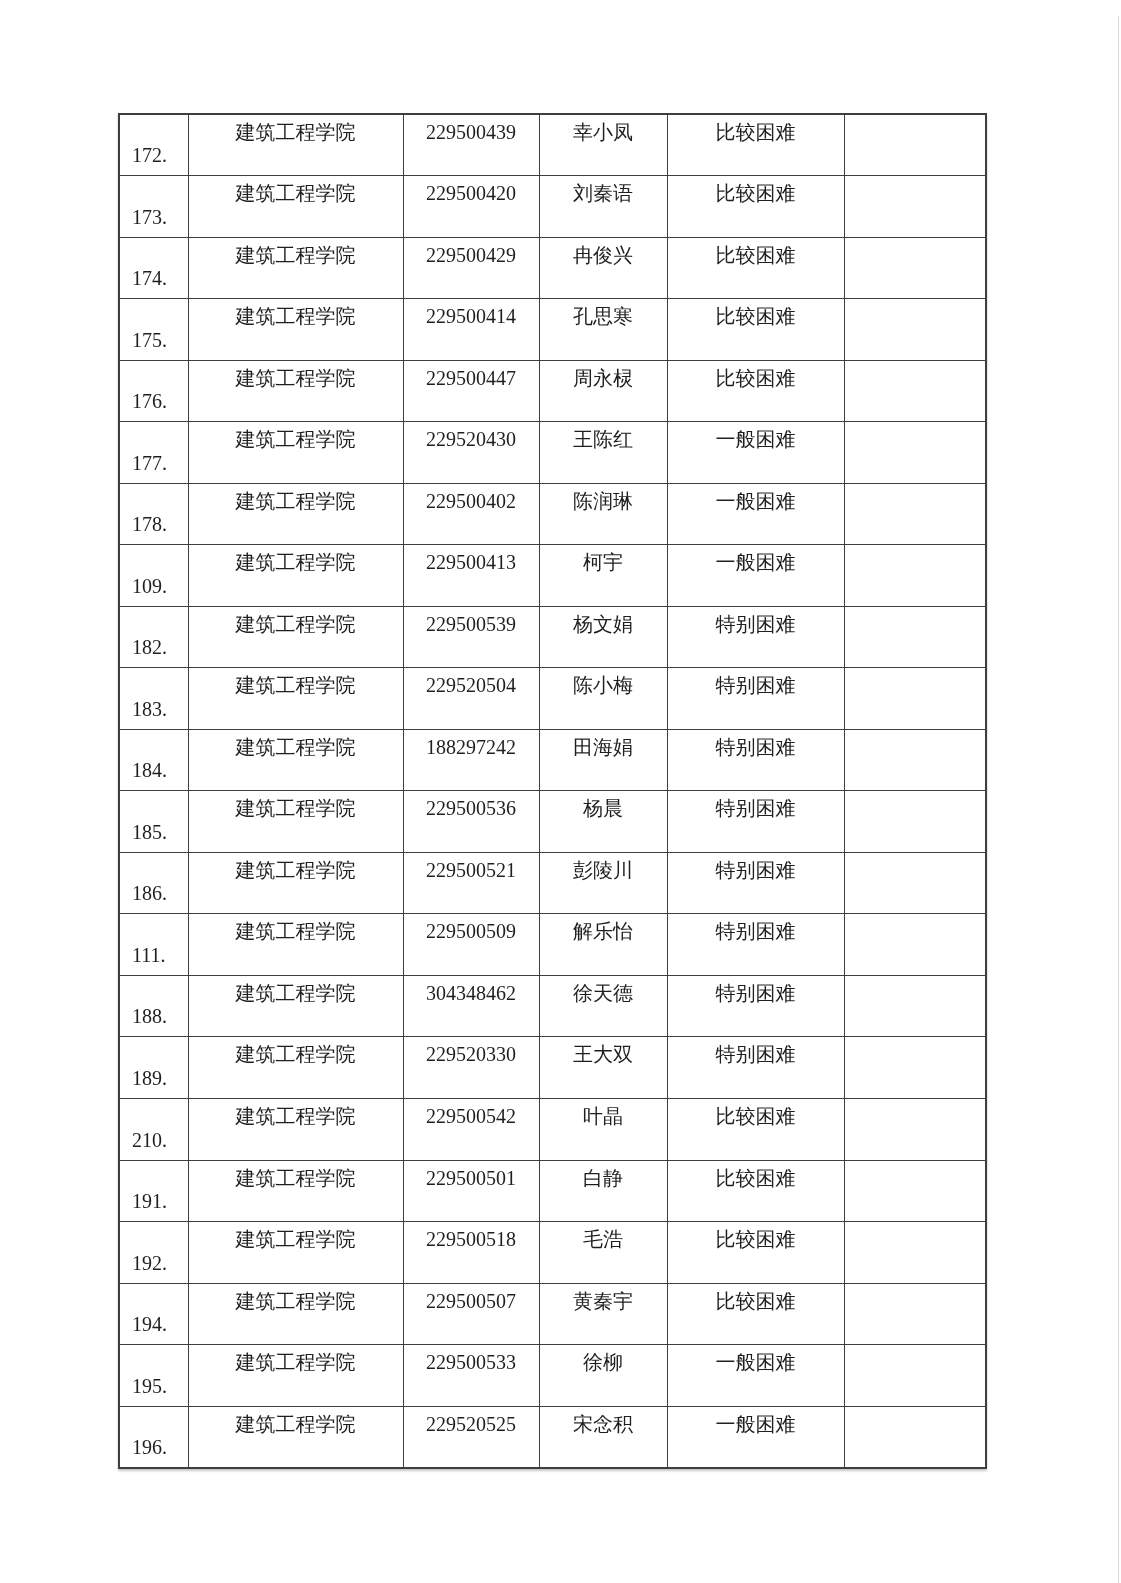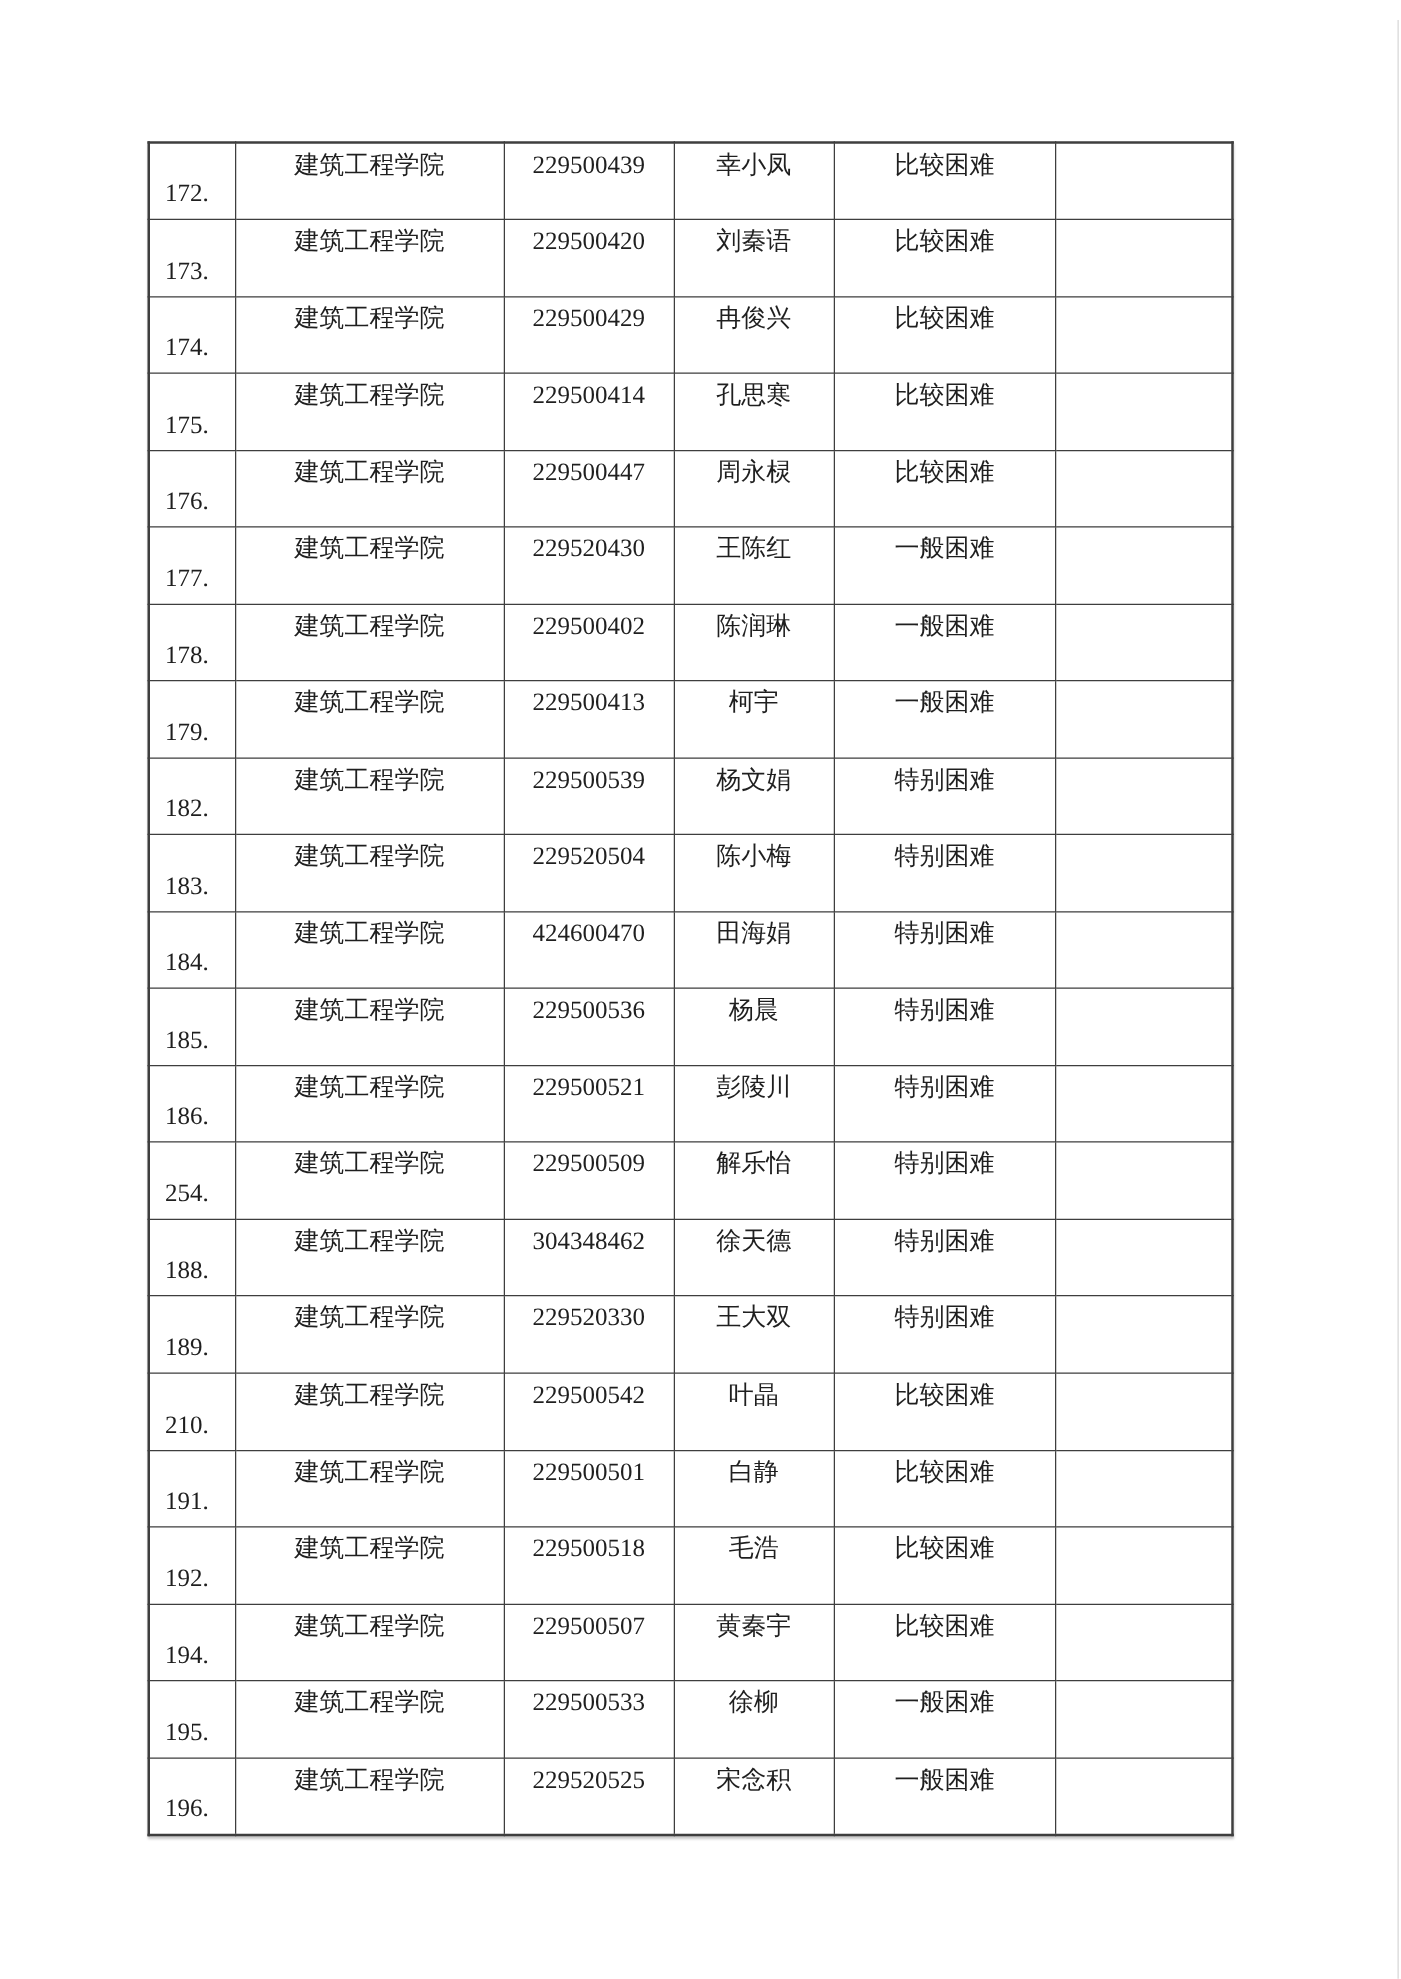--- a/index.html
+++ b/index.html
@@ -134,21 +134,21 @@
         </tr>
         <tr>
           <td class="col-no">178.</td>
           <td class="col-college">建筑工程学院</td>
           <td class="col-student_id">229500402</td>
           <td class="col-name">陈润琳</td>
           <td class="col-level">一般困难</td>
           <td class="col-note"></td>
         </tr>
         <tr>
-          <td class="col-no">179.</td>
+          <td class="col-no">109.</td>
           <td class="col-college">建筑工程学院</td>
           <td class="col-student_id">229500413</td>
           <td class="col-name">柯宇</td>
           <td class="col-level">一般困难</td>
           <td class="col-note"></td>
         </tr>
         <tr>
           <td class="col-no">182.</td>
           <td class="col-college">建筑工程学院</td>
           <td class="col-student_id">229500539</td>
@@ -160,21 +160,21 @@
           <td class="col-no">183.</td>
           <td class="col-college">建筑工程学院</td>
           <td class="col-student_id">229520504</td>
           <td class="col-name">陈小梅</td>
           <td class="col-level">特别困难</td>
           <td class="col-note"></td>
         </tr>
         <tr>
           <td class="col-no">184.</td>
           <td class="col-college">建筑工程学院</td>
-          <td class="col-student_id">424600470</td>
+          <td class="col-student_id">188297242</td>
           <td class="col-name">田海娟</td>
           <td class="col-level">特别困难</td>
           <td class="col-note"></td>
         </tr>
         <tr>
           <td class="col-no">185.</td>
           <td class="col-college">建筑工程学院</td>
           <td class="col-student_id">229500536</td>
           <td class="col-name">杨晨</td>
           <td class="col-level">特别困难</td>
@@ -182,21 +182,21 @@
         </tr>
         <tr>
           <td class="col-no">186.</td>
           <td class="col-college">建筑工程学院</td>
           <td class="col-student_id">229500521</td>
           <td class="col-name">彭陵川</td>
           <td class="col-level">特别困难</td>
           <td class="col-note"></td>
         </tr>
         <tr>
-          <td class="col-no">254.</td>
+          <td class="col-no">111.</td>
           <td class="col-college">建筑工程学院</td>
           <td class="col-student_id">229500509</td>
           <td class="col-name">解乐怡</td>
           <td class="col-level">特别困难</td>
           <td class="col-note"></td>
         </tr>
         <tr>
           <td class="col-no">188.</td>
           <td class="col-college">建筑工程学院</td>
           <td class="col-student_id">304348462</td>

